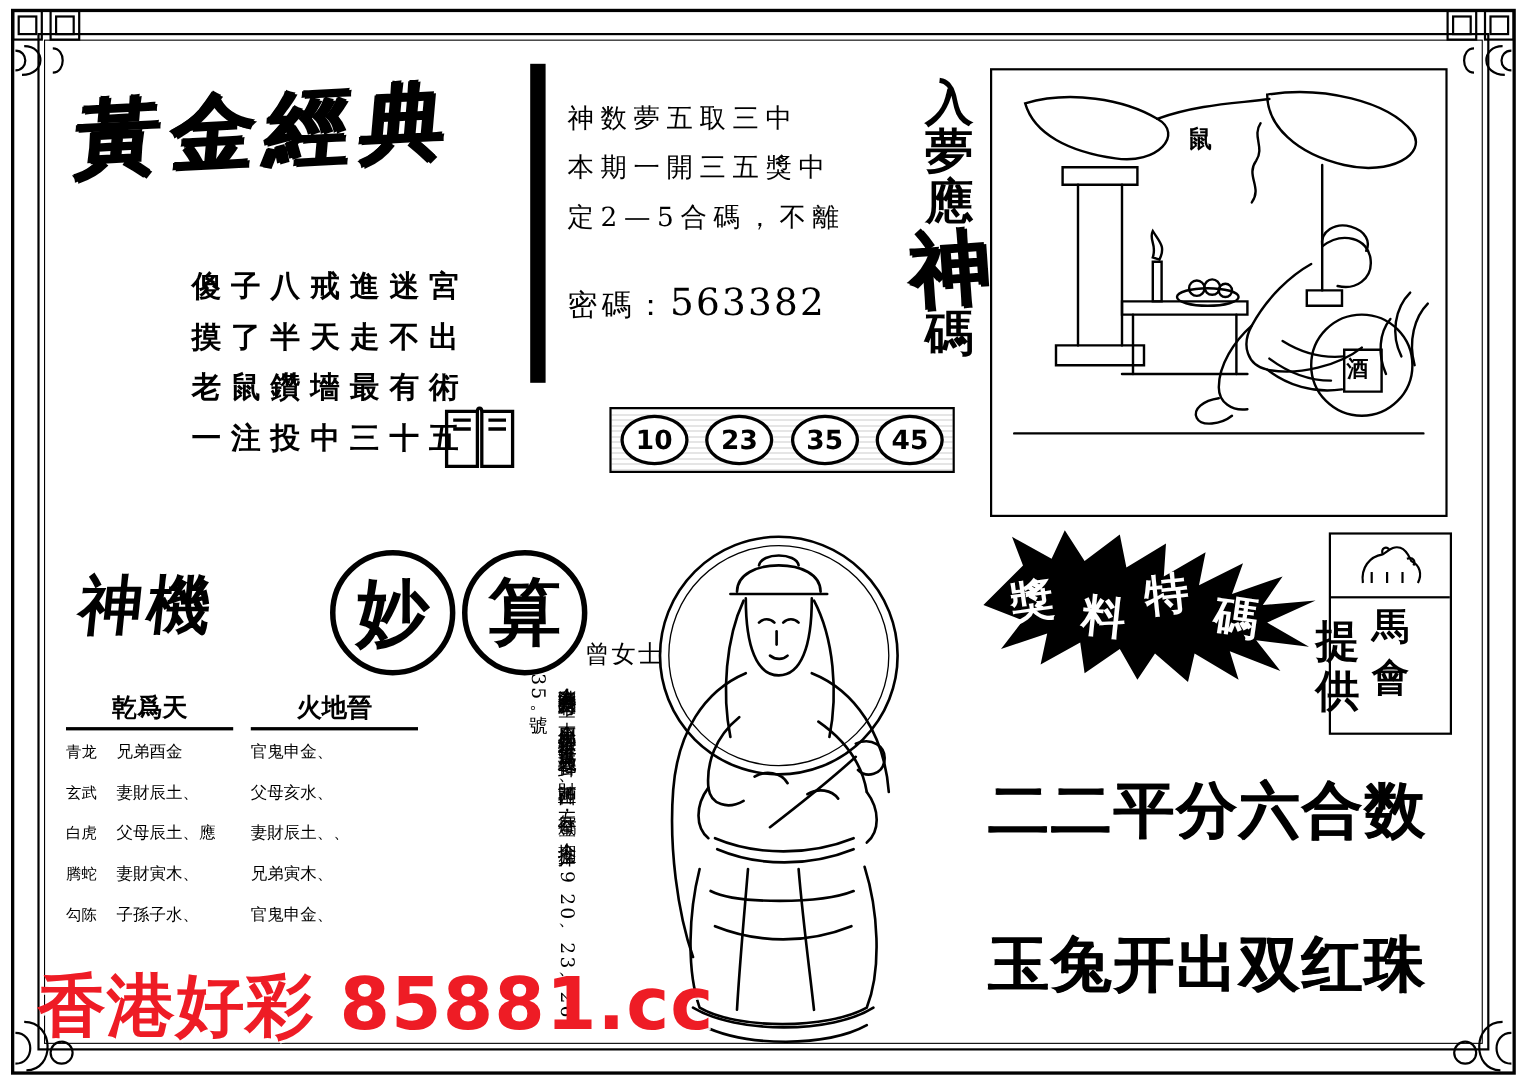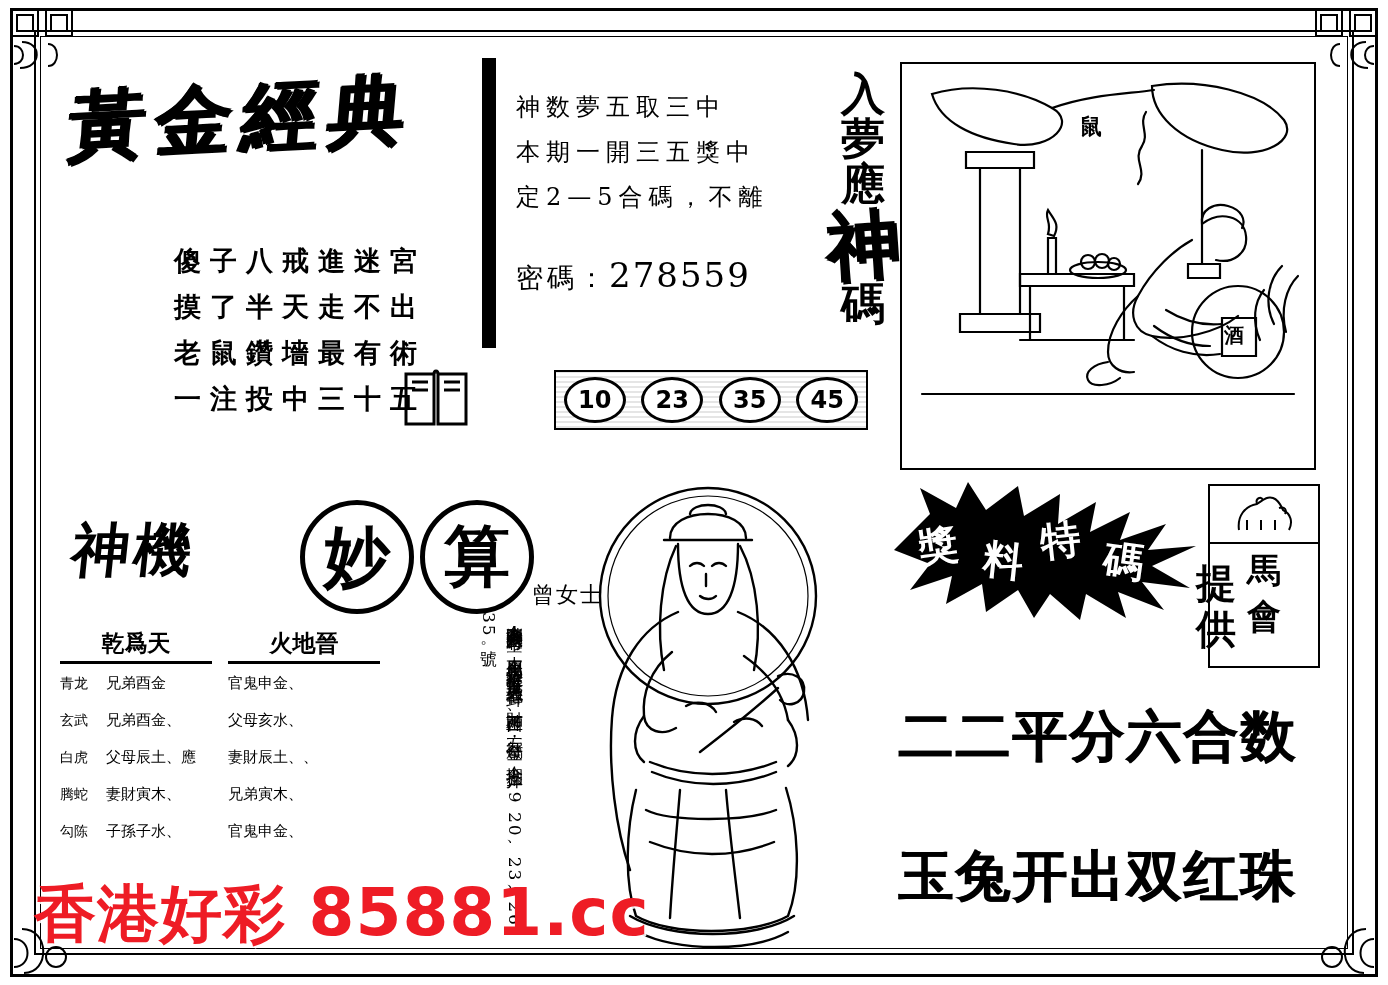--- a/index.html
+++ b/index.html
@@ -317,21 +317,21 @@
 
   <div class="region" id="divider-bar"></div>
 
   <div class="region" id="forecast-lines">
     <div>神数夢五取三中</div>
     <div>本期一開三五獎中</div>
     <div>定2—5合碼，不離</div>
   </div>
 
   <div class="region" id="code-line">
-    <span>密碼：</span><span class="digits">278559</span>
+    <span>密碼：</span><span class="digits">563382</span>
   </div>
 
   <div class="region" id="number-balls">
     <div class="ball">10</div>
     <div class="ball">23</div>
     <div class="ball">35</div>
     <div class="ball">45</div>
   </div>
 
   <div class="region" id="vertical-brush">
@@ -409,21 +409,21 @@
       <div>乾爲天</div>
       <div>火地晉</div>
     </div>
     <div class="row">
       <span class="who">青龙</span>
       <span class="c1">兄弟酉金</span>
       <span class="c2">官鬼申金、</span>
     </div>
     <div class="row">
       <span class="who">玄武</span>
-      <span class="c1">兄弟酉金、</span>
+      <span class="c1">妻財辰土、</span>
       <span class="c2">父母亥水、</span>
     </div>
     <div class="row">
       <span class="who">白虎</span>
       <span class="c1">父母辰土、應</span>
       <span class="c2">妻財辰土、、</span>
     </div>
     <div class="row">
       <span class="who">腾蛇</span>
       <span class="c1">妻財寅木、</span>

